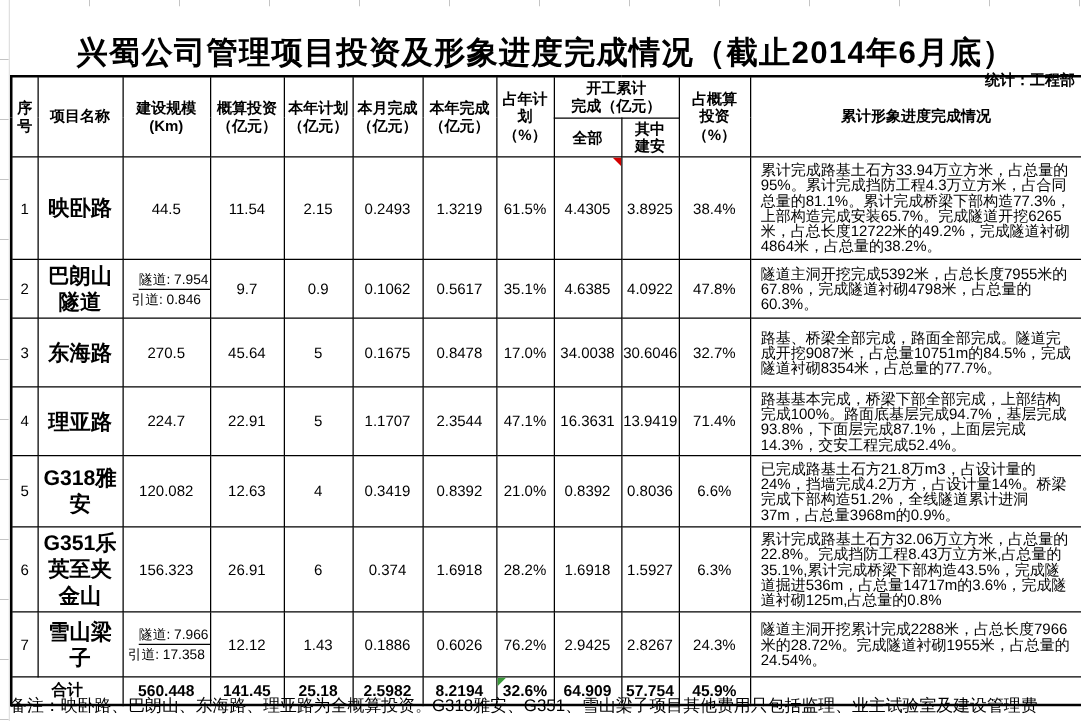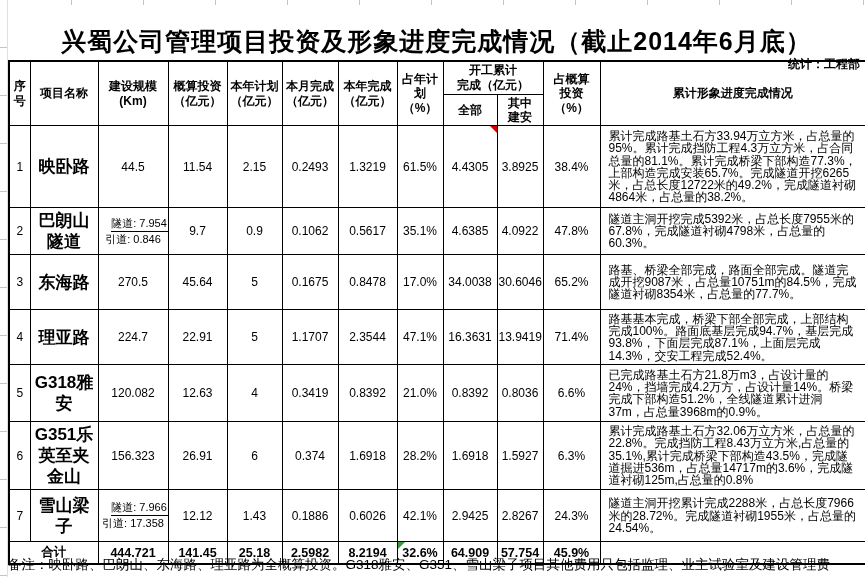--- a/index.html
+++ b/index.html
@@ -162,21 +162,21 @@
       <td class="num">3</td>
       <td class="proj">东海路</td>
       <td class="num">270.5</td>
       <td class="num">45.64</td>
       <td class="num">5</td>
       <td class="num">0.1675</td>
       <td class="num">0.8478</td>
       <td class="num">17.0%</td>
       <td class="num">34.0038</td>
       <td class="num">30.6046</td>
-      <td class="num">65.2%</td>
+      <td class="num">32.7%</td>
       <td class="rmk">路基、桥梁全部完成，路面全部完成。隧道完成开挖9087米，占总量10751m的84.5%，完成隧道衬砌8354米，占总量的77.7%。</td>
     </tr>
     <tr style="height:55px">
       <td class="num">4</td>
       <td class="proj">理亚路</td>
       <td class="num">224.7</td>
       <td class="num">22.91</td>
       <td class="num">5</td>
       <td class="num">1.1707</td>
       <td class="num">2.3544</td>
@@ -218,29 +218,29 @@
       <td class="num">7</td>
       <td class="proj">雪山梁子</td>
       <td class="scale-split">
         <div class="half top">隧道: 7.966</div>
         <div class="half">引道: 17.358</div>
       </td>
       <td class="num">12.12</td>
       <td class="num">1.43</td>
       <td class="num">0.1886</td>
       <td class="num">0.6026</td>
-      <td class="num">42.1%</td>
+      <td class="num">76.2%</td>
       <td class="num">2.9425</td>
       <td class="num">2.8267</td>
       <td class="num">24.3%</td>
       <td class="rmk">隧道主洞开挖累计完成2288米，占总长度7966米的28.72%。完成隧道衬砌1955米，占总量的24.54%。</td>
     </tr>
     <tr style="height:22px" class="total-row">
       <td class="num" colspan="2">合计</td>
-      <td class="num">444.721</td>
+      <td class="num">560.448</td>
       <td class="num">141.45</td>
       <td class="num">25.18</td>
       <td class="num">2.5982</td>
       <td class="num">8.2194</td>
       <td class="num rel"><span class="tri-green"></span><span>32.6%</span></td>
       <td class="num">64.909</td>
       <td class="num">57.754</td>
       <td class="num">45.9%</td>
       <td class="rmk"></td>
     </tr>

